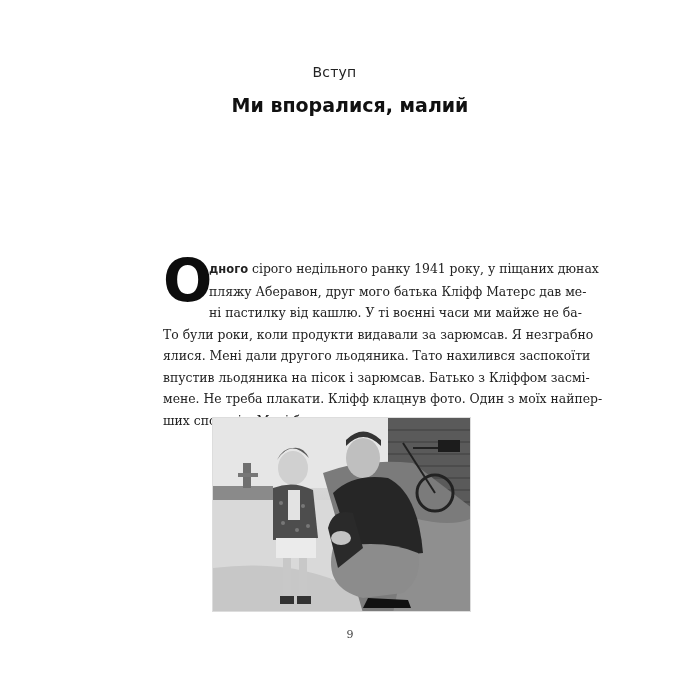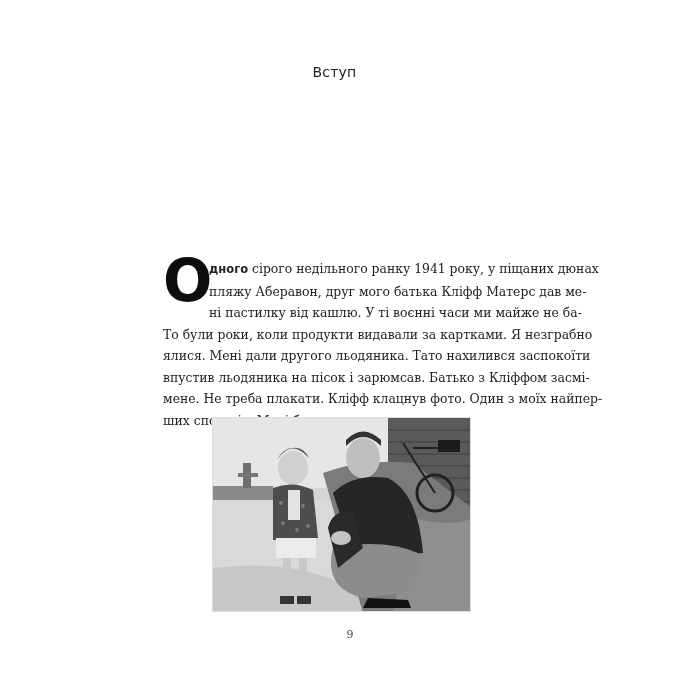--- a/index.html
+++ b/index.html
@@ -38,28 +38,29 @@
     .page-number {
       position: absolute; top: 628px; left: 0; width: 700px; text-align: center;
       font-family: "DejaVu Serif", serif; font-size: 11px; color: #444;
     }
   </style>
 </head>
 <body>
 
 <div class="page">
   <div class="chapter-label">Вступ</div>
+  <div class="chapter-title">Ми впоралися, малий</div>
 
   <div class="dropcap">О</div>
 
   <div class="body-text">
     <span class="line indent"><span class="lead-bold">дного</span><span> сірого недільного ранку 1941 року, у піщаних дюнах</span></span>
     <span class="line indent">пляжу Аберавон, друг мого батька Кліфф Матерс дав ме-</span>
     <span class="line indent">ні пастилку від кашлю. У ті воєнні часи ми майже не ба-</span>
-    <span class="line">То були роки, коли продукти видавали за картками. Я незграбно</span>
+    <span class="line">То були роки, коли продукти видавали за зарюмсав. Я незграбно</span>
     <span class="line">ялися. Мені дали другого льодяника. Тато нахилився заспокоїти</span>
     <span class="line">впустив льодяника на пісок і зарюмсав. Батько з Кліффом засмі-</span>
     <span class="line">мене. Не треба плакати. Кліфф клацнув фото. Один з моїх найпер-</span>
     <span class="line last">ших спогадів. Мені було три.</span>
   </div>
 
   <div class="photo" title="Black-and-white photo: a smiling toddler standing on a sandy beach beside a crouching smiling man in a dark jacket; a bicycle leans against a wooden hut in the background">
     <svg width="259" height="195" viewBox="0 0 259 195">
 
       <rect x="0" y="0" width="259" height="70" fill="#e6e6e6"></rect>

